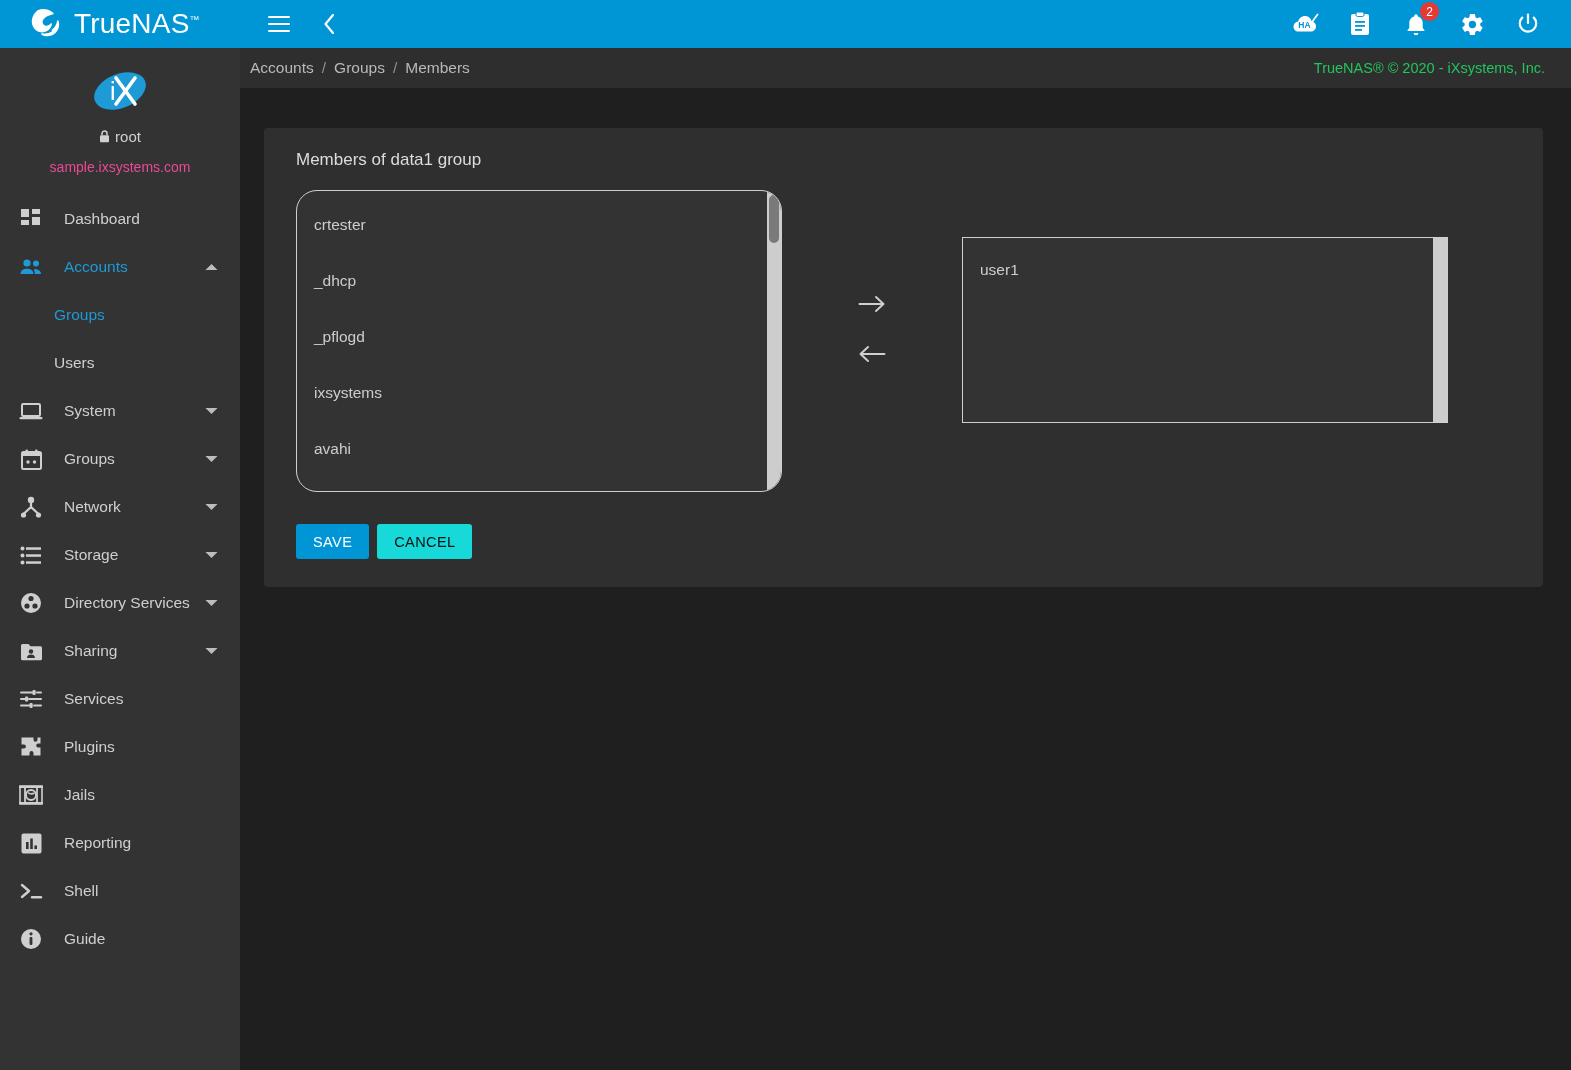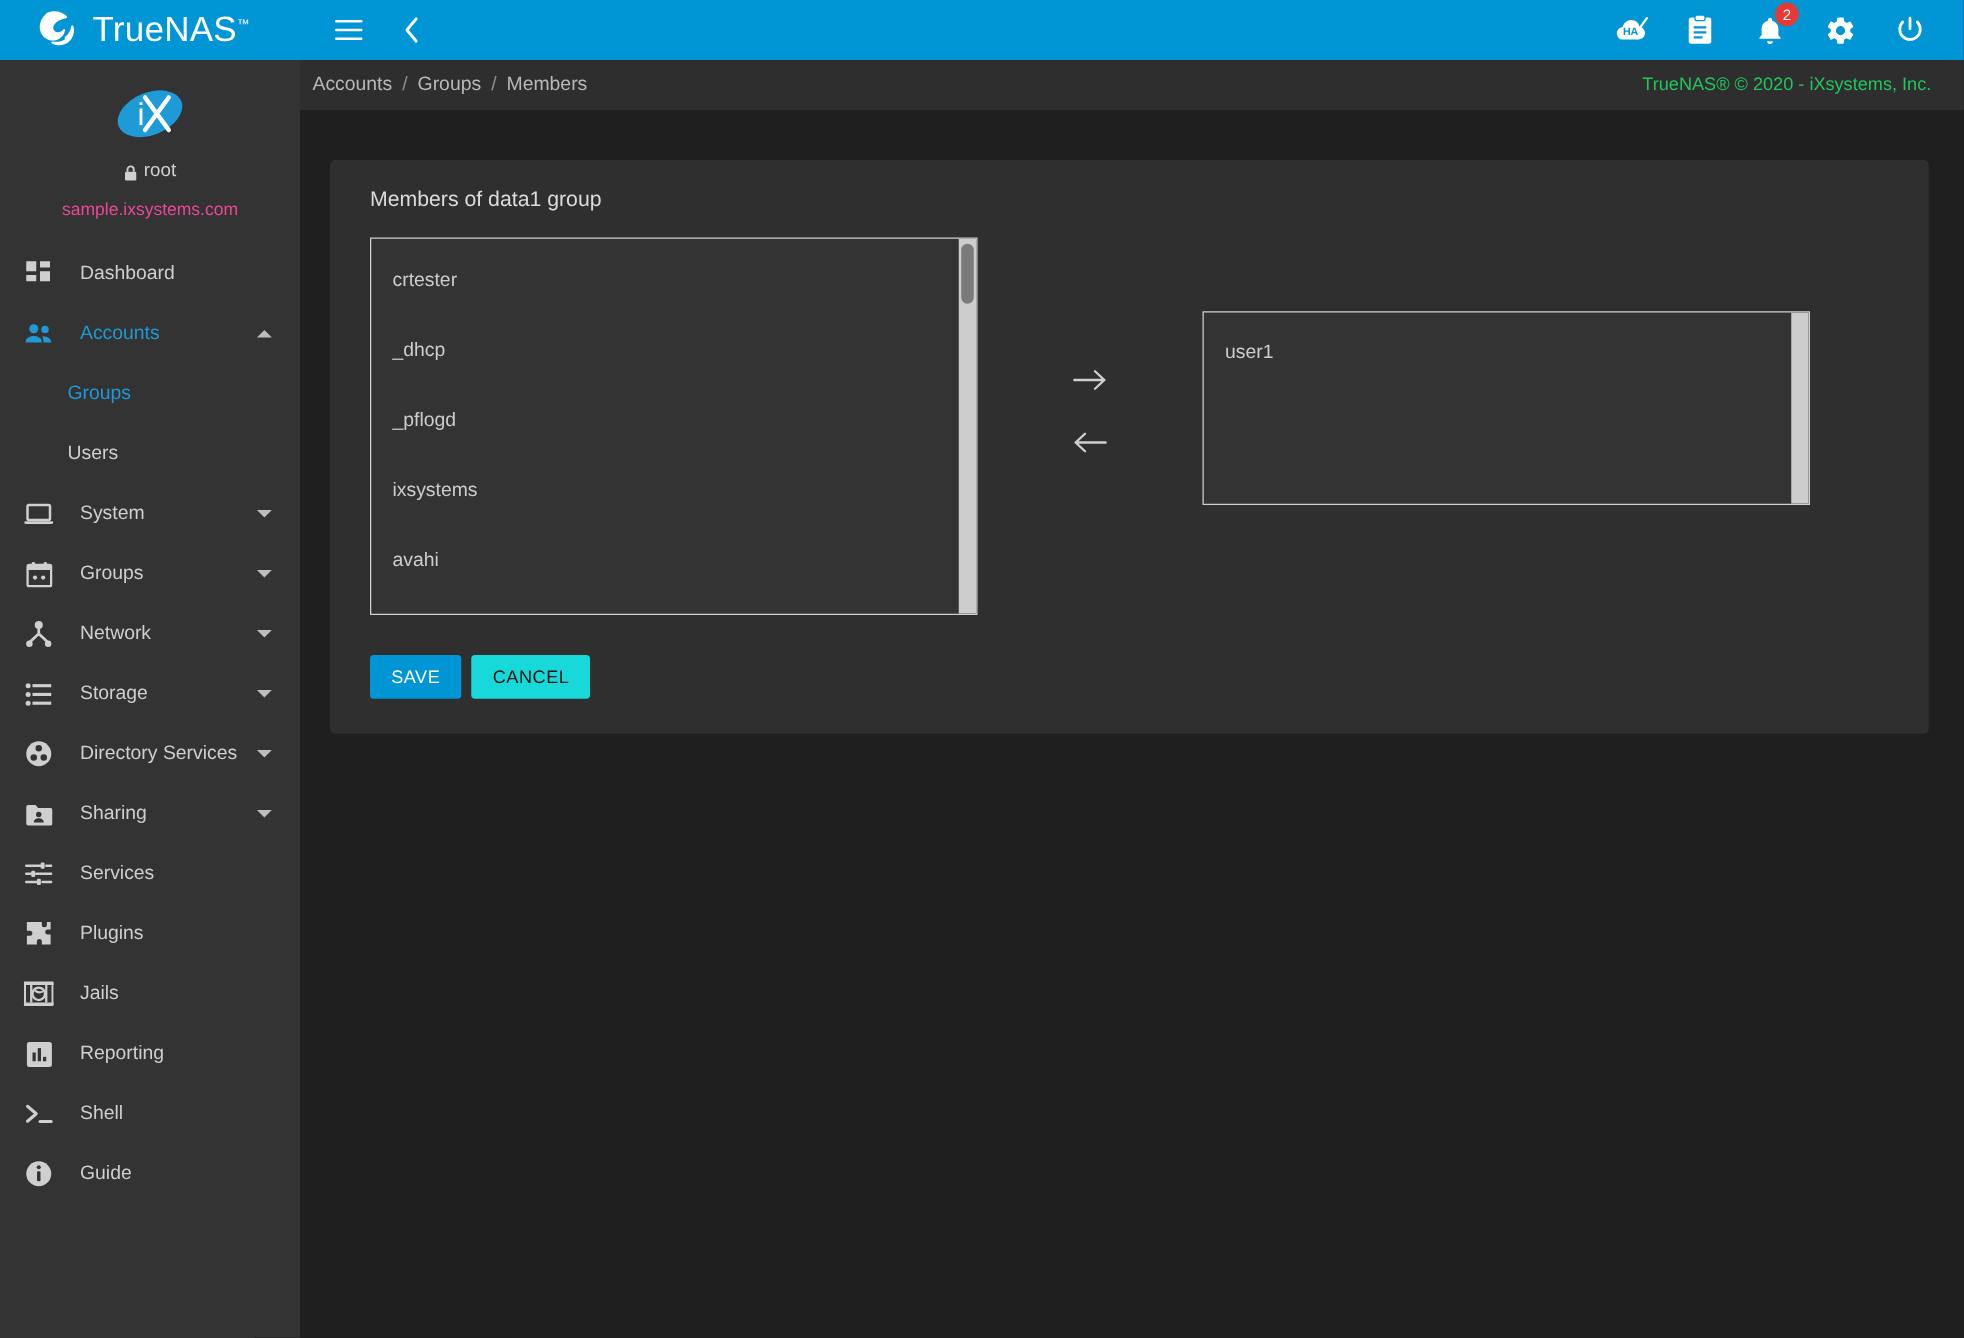--- a/index.html
+++ b/index.html
@@ -81,21 +81,21 @@
   .ix-logo-wrap {
     display:flex; justify-content:center;
     padding-top: 18px;
   }
   .ix-ellipse { width: 60px; height: 50px; display:block; }
   .user-line {
     margin-top: 12px;
     text-align: center;
     color: #d0d0d0;
     font-size: 15px;
-    display:flex; align-items:flex-end; justify-content:center; gap: 5px;
+    display:flex; align-items:center; justify-content:center; gap: 5px;
   }
   .lock-ico { width: 11px; height: 13px; display:inline-block; }
   .host-line {
     text-align: center;
     color: #ec4899;
     font-size: 14px;
     margin-top: 14px;
   }
   .nav { margin-top: 20px; }
   .nav-item {
@@ -173,22 +173,22 @@
   .dual-list {
     display: flex;
     align-items: flex-start;
   }
   .listbox {
     position: relative;
     border: 1px solid #cfcfcf;
     background: #333333;
     overflow: hidden;
   }
-  .listbox.left { width: 486px; height: 302px; margin-left: 14px; }
-  .listbox.right { width: 486px; height: 155px; margin-top: 12px; }
+  .listbox.left { width: 486px; height: 302px; margin-left: 14px; border-radius: 21px; }
+  .listbox.right { width: 486px; height: 186px; }
   .listbox-items { padding: 6px 0 0 0; }
   .list-opt {
     height: 56px;
     display: flex; align-items: center;
     padding-left: 17px;
     color: #cdcdcd;
     font-size: 15.5px;
     cursor: pointer;
   }
   .listbox.right .list-opt { height: 52px; }

